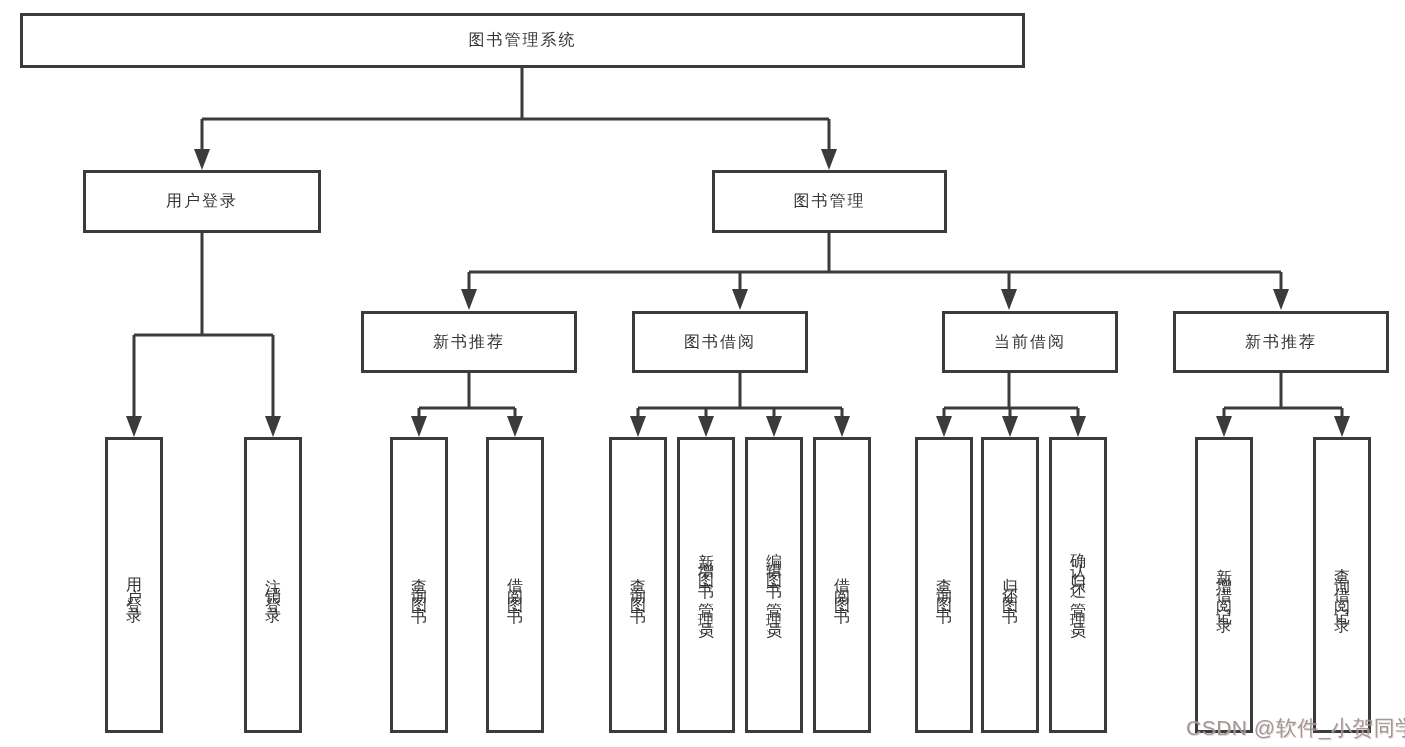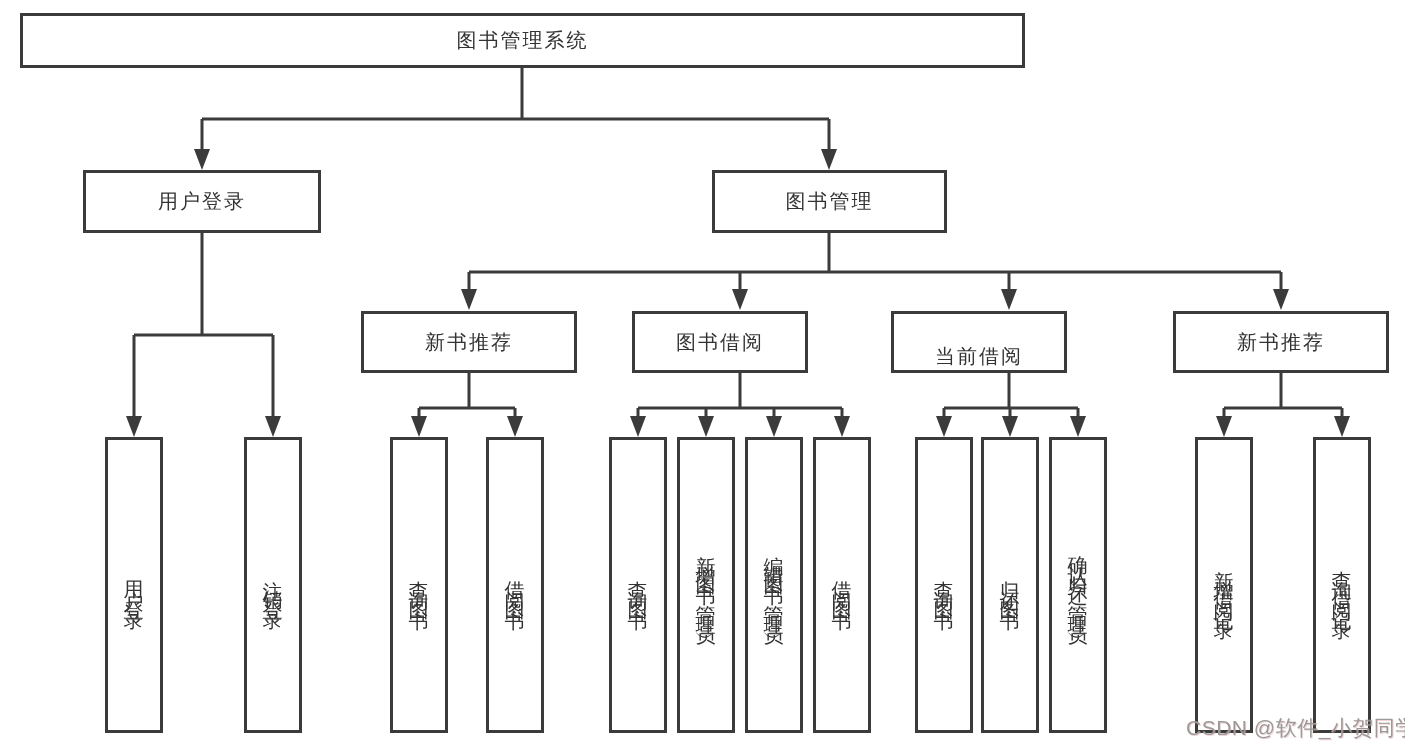--- a/index.html
+++ b/index.html
@@ -20,21 +20,21 @@
   .box {
     position: absolute;
     box-sizing: border-box;
     background: var(--box_bg, #ffffff);
     border: 3px solid var(--line, #3b3b3b);
     display: flex;
     align-items: center;
     justify-content: center;
   }
   .box .lbl {
-    font-size: 20px;
+    font-size: 16px;
     color: var(--text, #333333);
     letter-spacing: 2px;
     white-space: nowrap;
   }
   .leaf .lbl {
     writing-mode: vertical-rl;
     text-orientation: mixed;
     letter-spacing: 10px;
     line-height: 1;
     white-space: nowrap;
@@ -98,21 +98,21 @@
   <div class="box" style="left:712px; top:170px; width:235px; height:63px;justify-content:center;">
     <span class="lbl">图书管理</span>
   </div>
 
   <div class="box" style="left:361px; top:311px; width:216px; height:62px;justify-content:center;">
     <span class="lbl">新书推荐</span>
   </div>
   <div class="box" style="left:632px; top:311px; width:176px; height:62px;">
     <span class="lbl">图书借阅</span>
   </div>
-  <div class="box" style="left:891px; top:311px; width:176px; height:62px;align-items:flex-end;">
+  <div class="box" style="left:942px; top:311px; width:176px; height:62px;">
     <span class="lbl">当前借阅</span>
   </div>
   <div class="box" style="left:1173px; top:311px; width:216px; height:62px;">
     <span class="lbl">新书推荐</span>
   </div>
 
   <div class="box leaf" style="left:105px; top:437px; width:58px; height:296px;">
     <span class="lbl">用户登录</span>
   </div>
   <div class="box leaf" style="left:244px; top:437px; width:58px; height:296px;">

